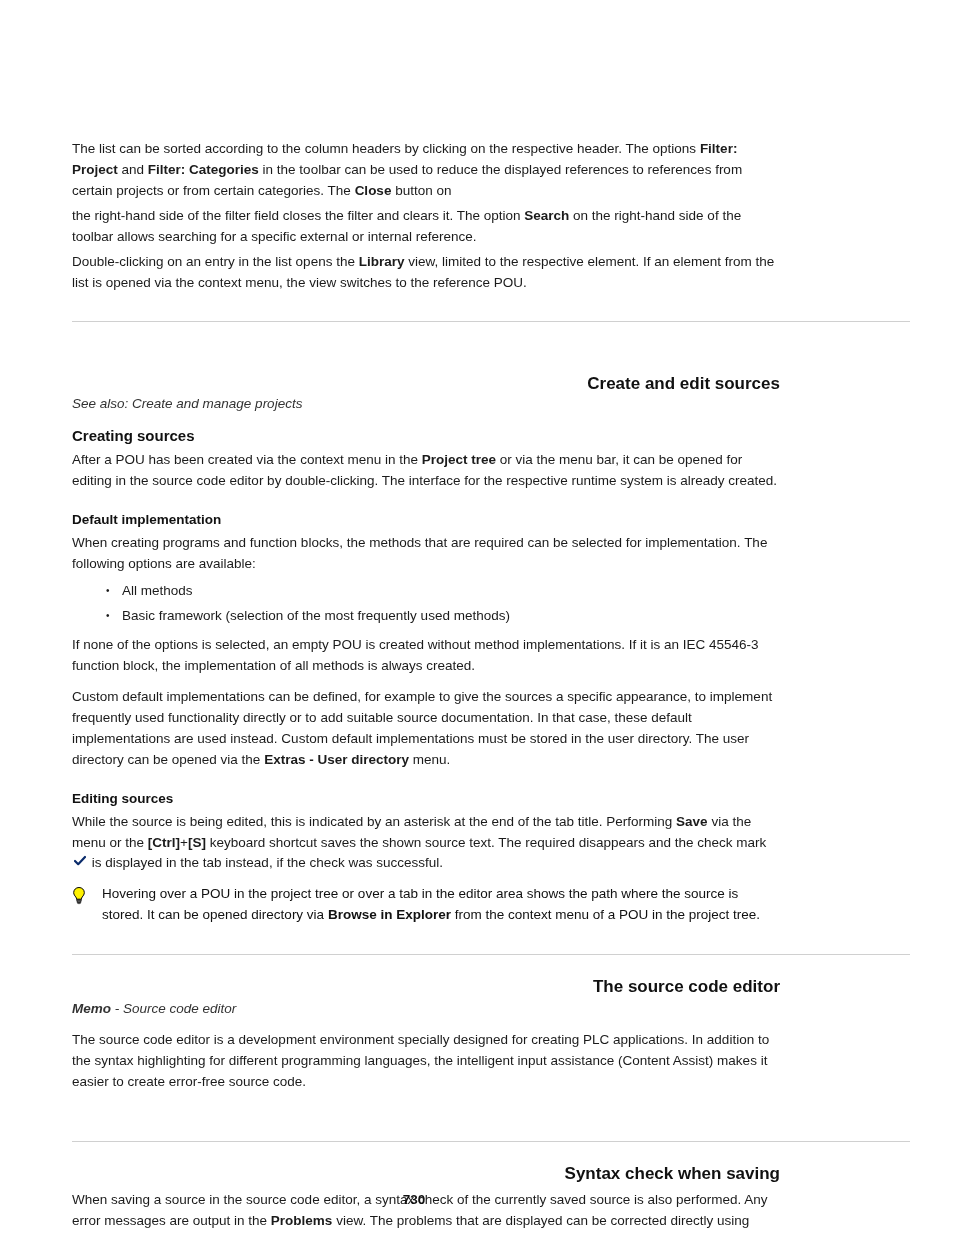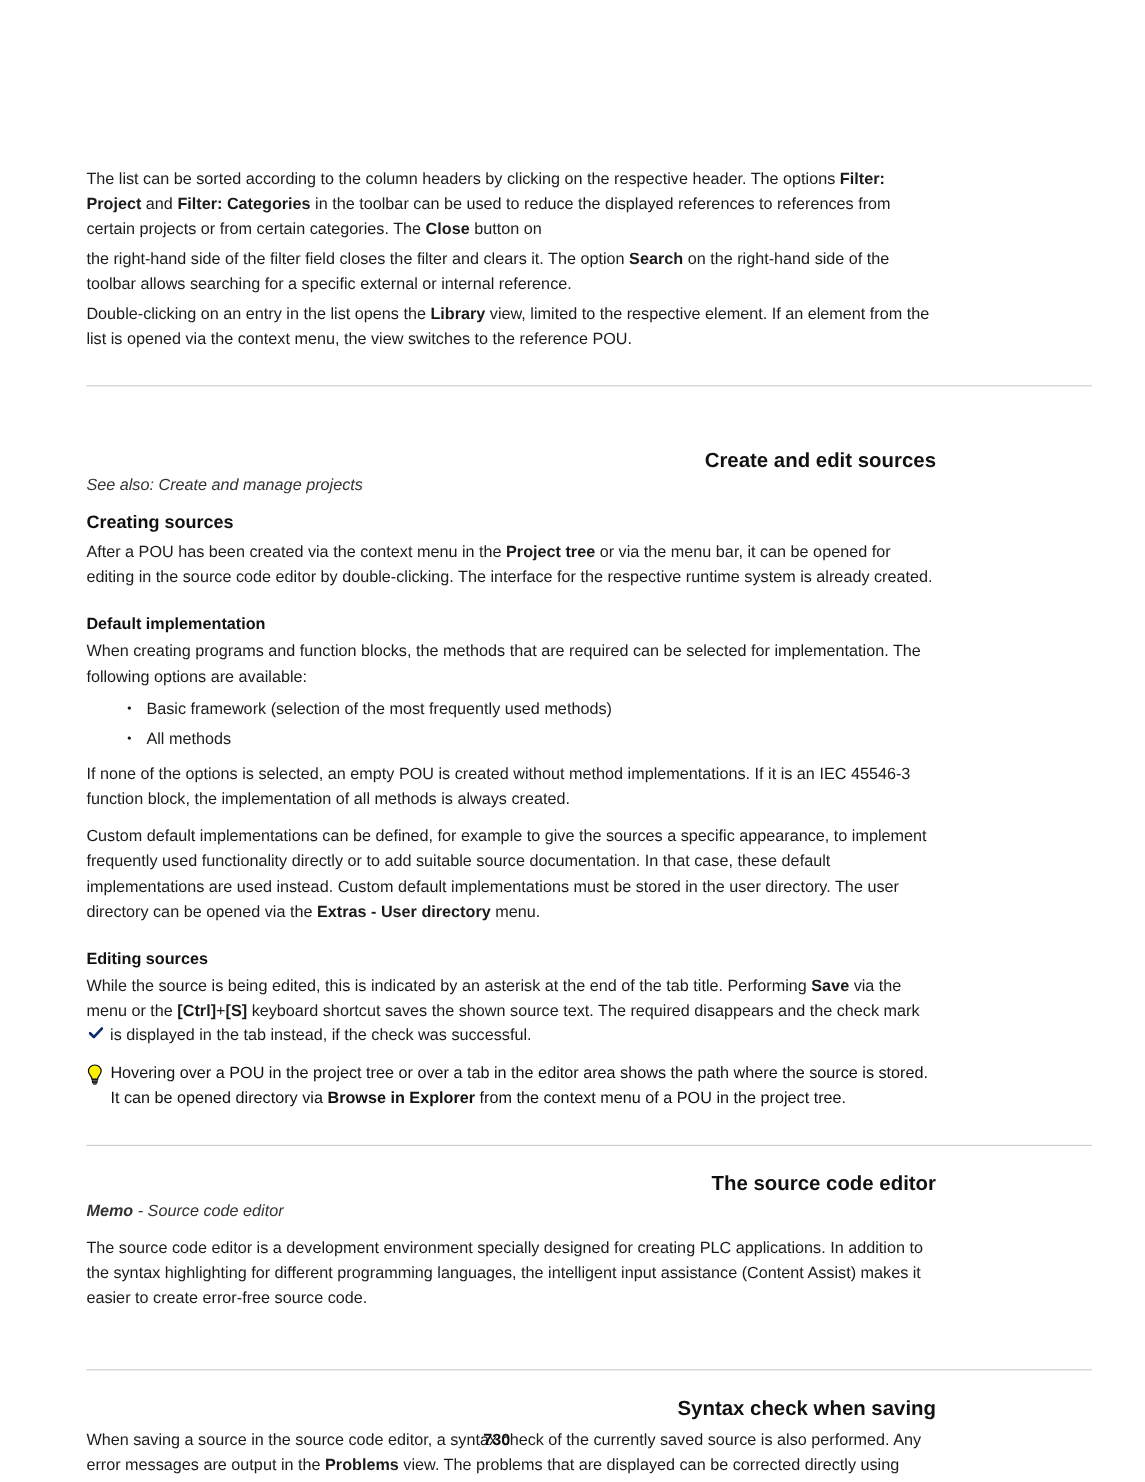--- a/index.html
+++ b/index.html
@@ -80,21 +80,21 @@
     top: 3px;
   }
   .ok-icon {
     display: inline-block;
     vertical-align: middle;
     margin: 0 2px 0 2px;
   }
   .tip-row {
     display: flex;
     align-items: flex-start;
-    gap: 6px;
+    gap: 16px;
     margin: 10px 0 8px 0;
   }
   .bulb-icon {
     width: 14px;
     flex: 0 0 14px;
     margin-top: 2px;
   }
   .tip-row .tip-text {
     font-size: 13.5px;
     line-height: 1.55;
@@ -151,22 +151,22 @@
   <div class="seealso">See also: Create and manage projects</div>
 
   <div class="h2">Creating sources</div>
   <p>
     <span>After a POU has been created via the context menu in the </span><span class="bold">Project tree</span><span> or via the menu bar, it can be opened for editing in the source code editor by double-clicking. The interface for the respective runtime system is already created.</span>
   </p>
 
   <div class="h3">Default implementation</div>
   <p class="tight">When creating programs and function blocks, the methods that are required can be selected for implementation. The following options are available:</p>
   <ul class="dots">
+    <li>All methods</li>
     <li>Basic framework (selection of the most frequently used methods)</li>
-    <li>All methods</li>
   </ul>
   <p>If none of the options is selected, an empty POU is created without method implementations. If it is an IEC 45546-3 function block, the implementation of all methods is always created.</p>
   <p class="small-gap-top">
     <span>Custom default implementations can be defined, for example to give the sources a specific appearance, to implement frequently used functionality directly or to add suitable source documentation. In that case, these default implementations are used instead. Custom default implementations must be stored in the user directory. The user directory can be opened via the </span><span class="bold">Extras - User directory</span><span> menu.</span>
   </p>
 
   <div class="h3">Editing sources</div>
   <p>
     <span>While the source is being edited, this is indicated by an asterisk at the end of the tab title. Performing </span><span class="bold">Save</span><span> via the menu or the </span><span class="bold">[Ctrl]</span><span>+</span><span class="bold">[S]</span><span> keyboard shortcut saves the shown source text. The required disappears and the check mark </span>
     <span class="ok-icon">

